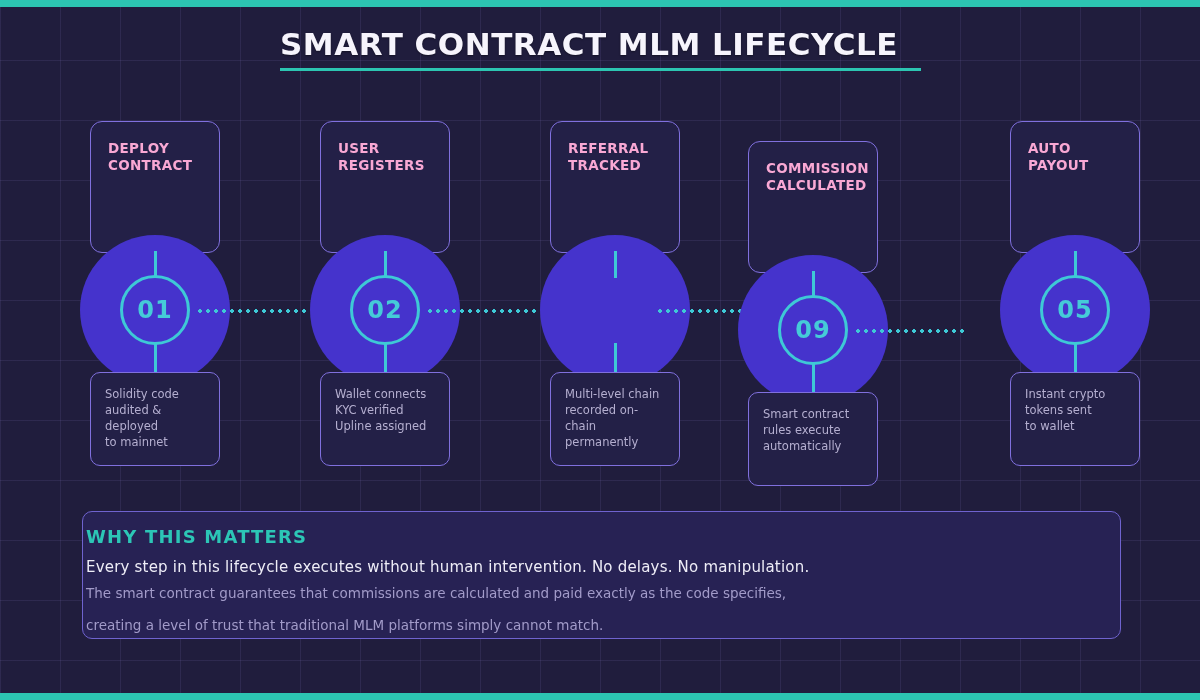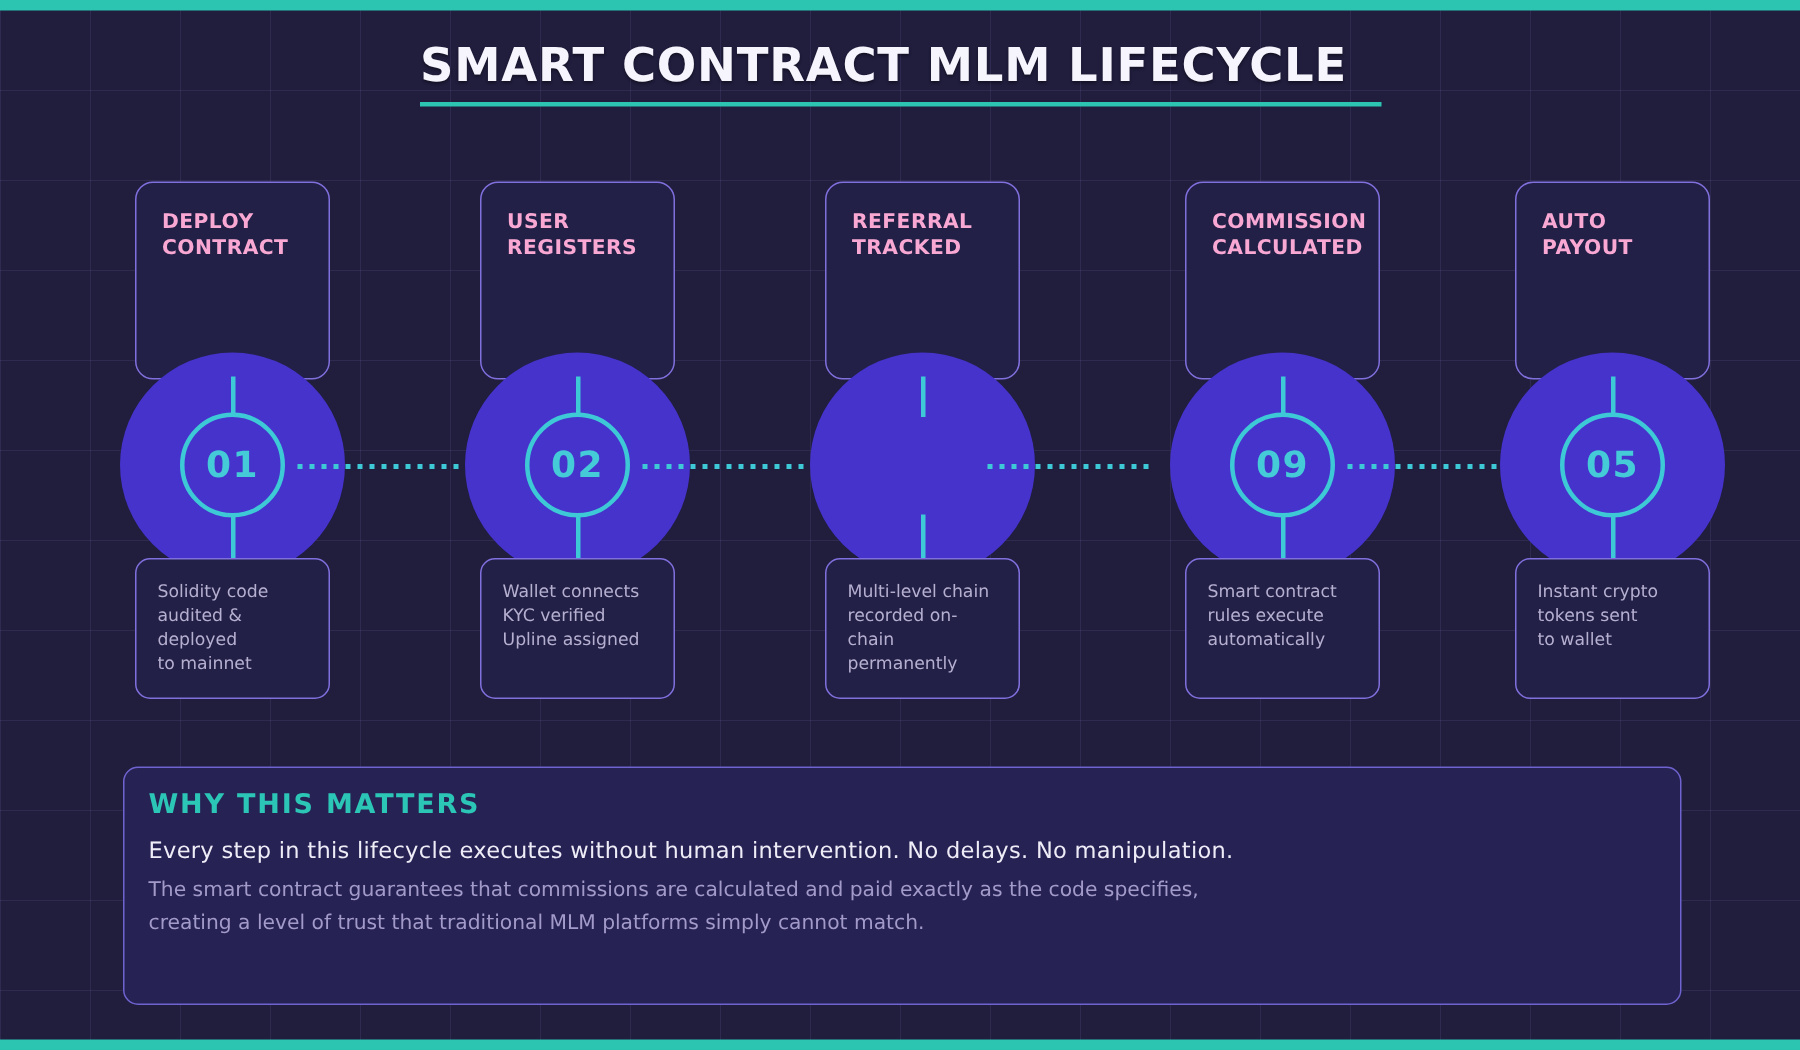--- a/index.html
+++ b/index.html
@@ -19,21 +19,21 @@
   .title-wrap{position:absolute;left:280px;top:27px;}
   .main-title{
     margin:0;font-size:31px;font-weight:bold;color:#f6f4fc;
     letter-spacing:0.5px;line-height:34px;white-space:nowrap;
     text-shadow:0 1px 2px rgba(0,0,0,0.4);
   }
   .title-underline{width:641px;height:3px;background:#2cc5b2;margin-top:7px;}
 
   .step{position:absolute;top:121px;width:150px;height:346px;}
   .step.s1{left:80px;}  .step.s2{left:310px;}  .step.s3{left:540px;}
-  .step.s4{left:780px;} .step.s5{left:1000px;}
+  .step.s4{left:738px;margin-top:20px;} .step.s5{left:1000px;}
 
   .card-top{
     position:absolute;left:10px;top:0;width:130px;height:132px;box-sizing:border-box;
     background:#232047;border:1.5px solid #8070de;border-radius:12px;
     padding:18px 8px 0 17px;color:#f9a8d4;font-size:13.5px;font-weight:bold;
     line-height:17px;letter-spacing:0.3px;white-space:pre-line;
   }
   .big-circle{
     position:absolute;left:0;top:114px;width:150px;height:150px;border-radius:50%;
     background:#4533cc;
@@ -53,30 +53,30 @@
     background-size:8px 6px;background-repeat:repeat-x;
   }
   .card-bottom{
     position:absolute;left:10px;top:251px;width:130px;height:94px;box-sizing:border-box;
     background:#232047;border:1.5px solid #8070de;border-radius:10px;
     padding:13px 18px 0 14px;color:#b5afd0;font-size:11.5px;line-height:16px;
     white-space:pre-line;
   }
 
   .why-panel{
-    position:absolute;left:82px;top:511px;width:1039px;height:159px;box-sizing:border-box;
+    position:absolute;left:82px;top:511px;width:1039px;height:128px;box-sizing:border-box;
     background:#272254;border:1.5px solid #6f63cf;border-radius:10px;
-    padding:14px 0 0 16px;
+    padding:14px 0 0 3px;
   }
   .why-heading{
     margin:0;font-size:18px;font-weight:bold;color:#2cc6b6;letter-spacing:1.2px;
   }
   .why-line1{margin-top:11px;font-size:15px;color:#eeedf7;letter-spacing:0.2px;}
   .why-line2{margin-top:9px;font-size:13.5px;color:#a29bc9;}
-  .why-line3{margin-top:6px;font-size:13.5px;color:#a29bc9;}
+  .why-line3{margin-top:16px;font-size:13.5px;color:#a29bc9;}
 </style>
 </head>
 <body>
 
 <div class="page">
   <div class="accent-bar top"></div>
 
   <div class="title-wrap">
     <h1 class="main-title">SMART CONTRACT MLM LIFECYCLE</h1>
     <div class="title-underline"></div>

